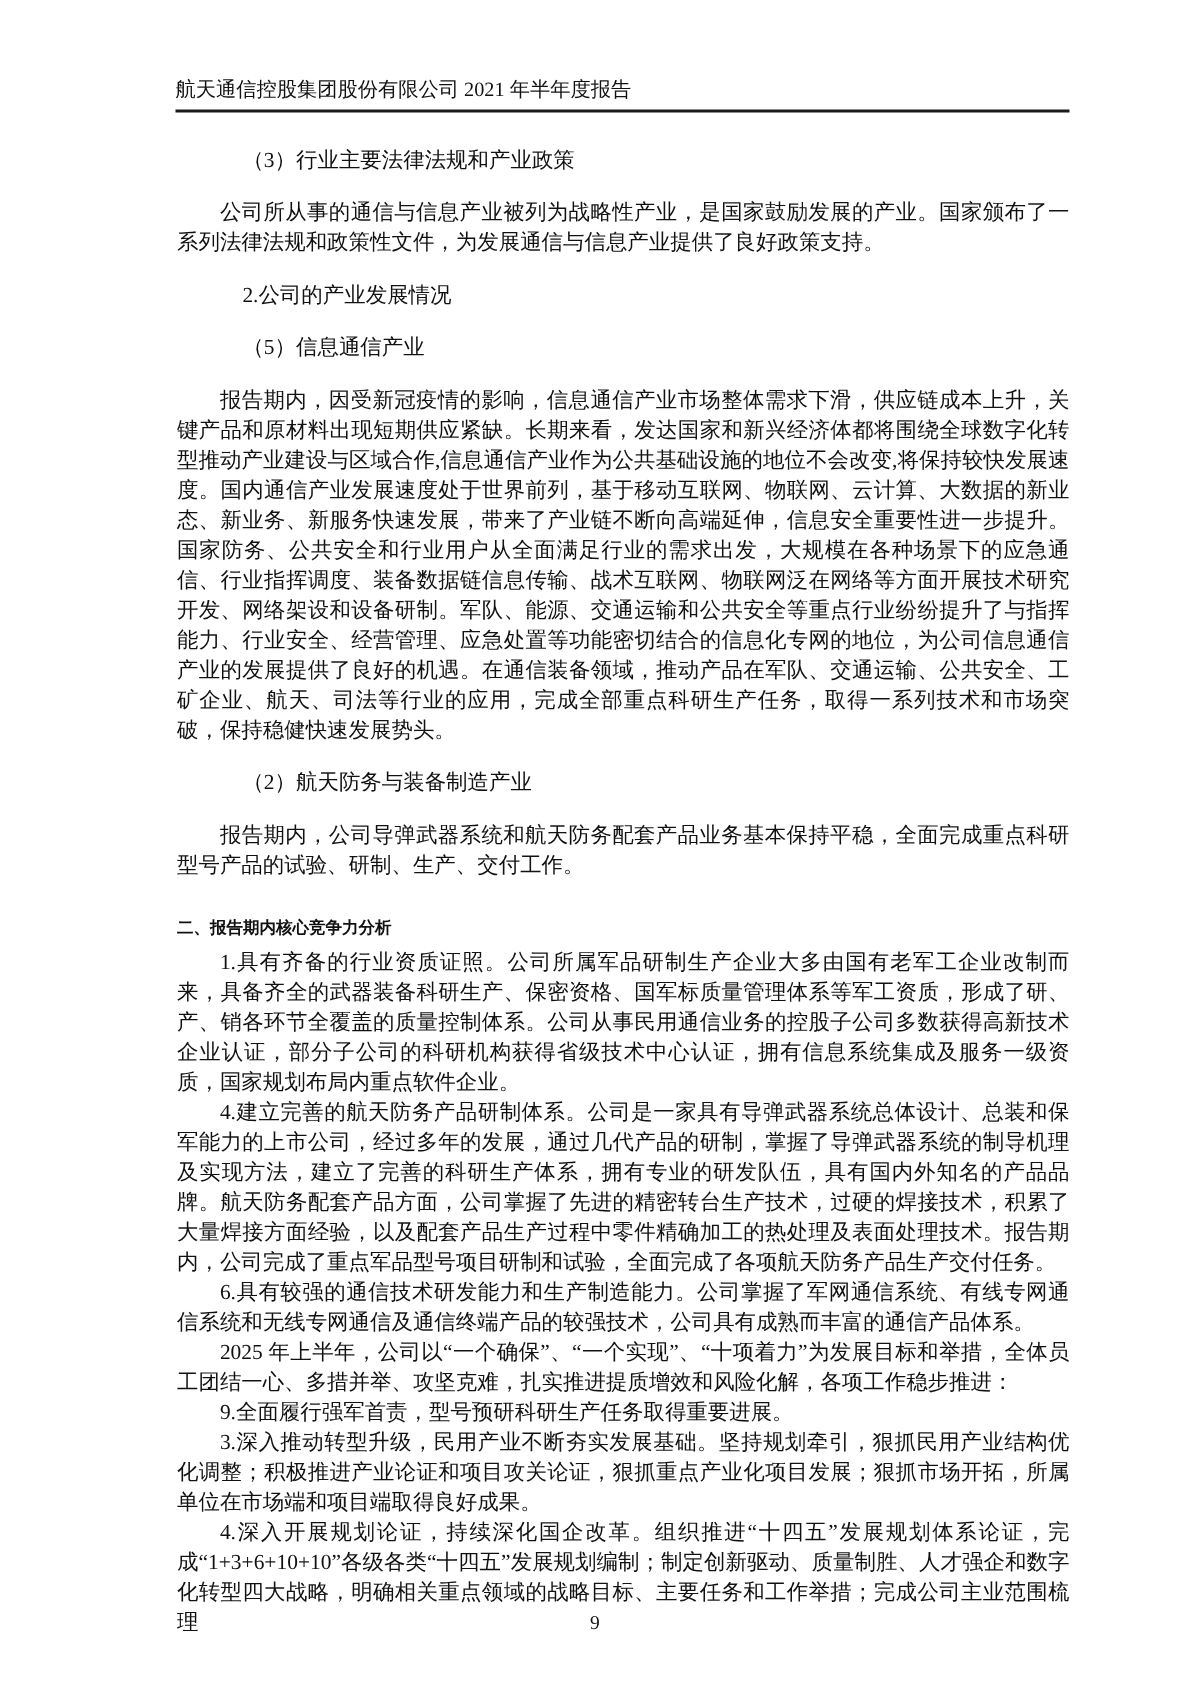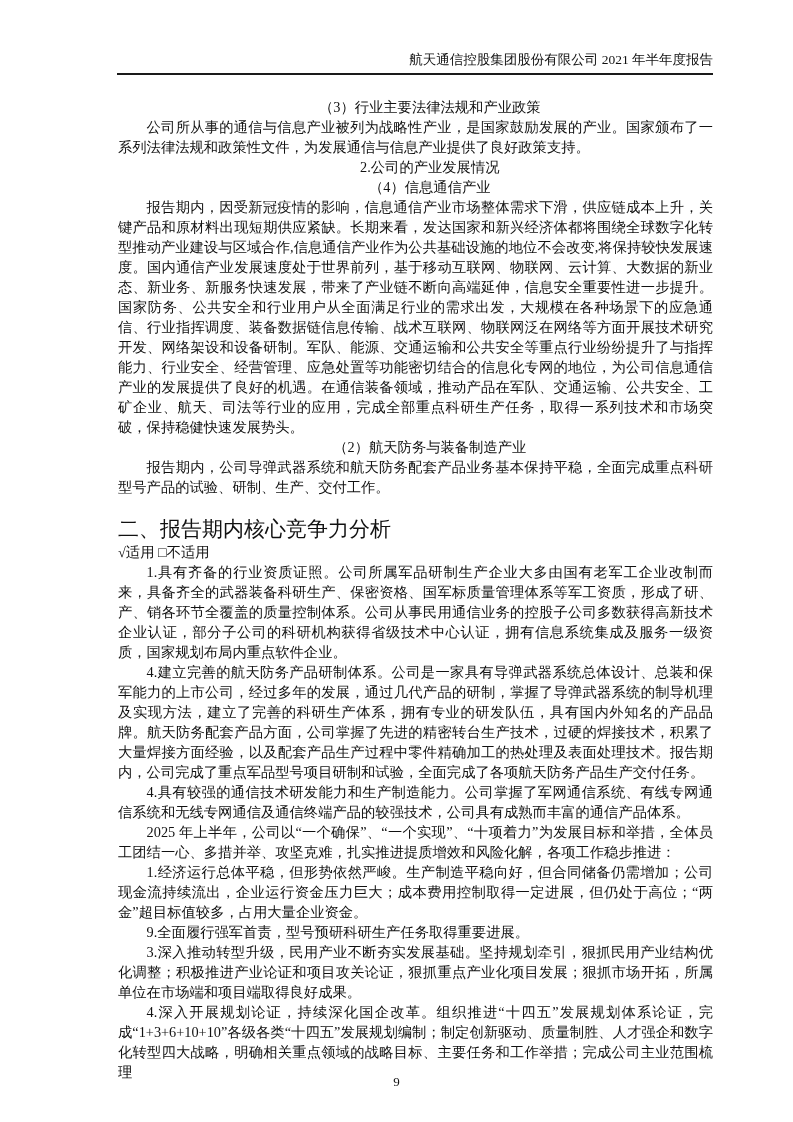--- a/index.html
+++ b/index.html
@@ -14,46 +14,45 @@
     position: relative;
     width: 793px; height: 1122px;
     background: #ffffff;
     overflow: hidden;
   }
   .doc-header {
     padding-top: 52px;
     margin: 0 80px 0 117px;
   }
   .doc-header .header-title {
-    text-align: right;
+    text-align: left;
     font-size: 13.5px;
     line-height: 16px;
     padding-bottom: 5px;
     border-bottom: 2px solid #1a1a1a;
   }
   .content {
     margin: 22px 80px 0 118px;
     font-size: 14.3px;
     line-height: 20px;
   }
   .block-para {
     margin: 0;
     text-indent: 2em;
     text-align: justify;
     text-justify: inter-ideograph;
   }
   .block-sub-heading {
-    margin: 0;
+    margin: 15px;
     text-indent: 2em;
-    text-align: center;
   }
   .block-heading {
     margin: 22px 0 3px 0;
-    font-weight: normal;
-    font-size: 21px;
+    font-weight: bold;
+    font-size: 11px;
   }
   .block-applicability {
     margin: 0;
     text-indent: 0;
   }
   .page-number {
     position: absolute;
     bottom: 32px;
     left: 0; right: 0;
     text-align: center;
@@ -66,31 +65,29 @@
 <div class="page">
 
   <div class="doc-header">
     <div class="header-title">航天通信控股集团股份有限公司 2021 年半年度报告</div>
   </div>
 
   <div class="content" id="content">
       <p class="block-sub-heading">（3）行业主要法律法规和产业政策</p>
       <p class="block-para">公司所从事的通信与信息产业被列为战略性产业，是国家鼓励发展的产业。国家颁布了一系列法律法规和政策性文件，为发展通信与信息产业提供了良好政策支持。</p>
       <p class="block-sub-heading">2.公司的产业发展情况</p>
-      <p class="block-sub-heading">（4）信息通信产业</p>
+      <p class="block-sub-heading">（5）信息通信产业</p>
       <p class="block-para">报告期内，因受新冠疫情的影响，信息通信产业市场整体需求下滑，供应链成本上升，关键产品和原材料出现短期供应紧缺。长期来看，发达国家和新兴经济体都将围绕全球数字化转型推动产业建设与区域合作,信息通信产业作为公共基础设施的地位不会改变,将保持较快发展速度。国内通信产业发展速度处于世界前列，基于移动互联网、物联网、云计算、大数据的新业态、新业务、新服务快速发展，带来了产业链不断向高端延伸，信息安全重要性进一步提升。国家防务、公共安全和行业用户从全面满足行业的需求出发，大规模在各种场景下的应急通信、行业指挥调度、装备数据链信息传输、战术互联网、物联网泛在网络等方面开展技术研究开发、网络架设和设备研制。军队、能源、交通运输和公共安全等重点行业纷纷提升了与指挥能力、行业安全、经营管理、应急处置等功能密切结合的信息化专网的地位，为公司信息通信产业的发展提供了良好的机遇。在通信装备领域，推动产品在军队、交通运输、公共安全、工矿企业、航天、司法等行业的应用，完成全部重点科研生产任务，取得一系列技术和市场突破，保持稳健快速发展势头。</p>
       <p class="block-sub-heading">（2）航天防务与装备制造产业</p>
       <p class="block-para">报告期内，公司导弹武器系统和航天防务配套产品业务基本保持平稳，全面完成重点科研型号产品的试验、研制、生产、交付工作。</p>
       <p class="block-heading">二、报告期内核心竞争力分析</p>
-      <p class="block-applicability">√适用 □不适用</p>
       <p class="block-para">1.具有齐备的行业资质证照。公司所属军品研制生产企业大多由国有老军工企业改制而来，具备齐全的武器装备科研生产、保密资格、国军标质量管理体系等军工资质，形成了研、产、销各环节全覆盖的质量控制体系。公司从事民用通信业务的控股子公司多数获得高新技术企业认证，部分子公司的科研机构获得省级技术中心认证，拥有信息系统集成及服务一级资质，国家规划布局内重点软件企业。</p>
       <p class="block-para">4.建立完善的航天防务产品研制体系。公司是一家具有导弹武器系统总体设计、总装和保军能力的上市公司，经过多年的发展，通过几代产品的研制，掌握了导弹武器系统的制导机理及实现方法，建立了完善的科研生产体系，拥有专业的研发队伍，具有国内外知名的产品品牌。航天防务配套产品方面，公司掌握了先进的精密转台生产技术，过硬的焊接技术，积累了大量焊接方面经验，以及配套产品生产过程中零件精确加工的热处理及表面处理技术。报告期内，公司完成了重点军品型号项目研制和试验，全面完成了各项航天防务产品生产交付任务。</p>
-      <p class="block-para">4.具有较强的通信技术研发能力和生产制造能力。公司掌握了军网通信系统、有线专网通信系统和无线专网通信及通信终端产品的较强技术，公司具有成熟而丰富的通信产品体系。</p>
+      <p class="block-para">6.具有较强的通信技术研发能力和生产制造能力。公司掌握了军网通信系统、有线专网通信系统和无线专网通信及通信终端产品的较强技术，公司具有成熟而丰富的通信产品体系。</p>
       <p class="block-para">2025 年上半年，公司以“一个确保”、“一个实现”、“十项着力”为发展目标和举措，全体员工团结一心、多措并举、攻坚克难，扎实推进提质增效和风险化解，各项工作稳步推进：</p>
-      <p class="block-para">1.经济运行总体平稳，但形势依然严峻。生产制造平稳向好，但合同储备仍需增加；公司现金流持续流出，企业运行资金压力巨大；成本费用控制取得一定进展，但仍处于高位；“两金”超目标值较多，占用大量企业资金。</p>
       <p class="block-para">9.全面履行强军首责，型号预研科研生产任务取得重要进展。</p>
       <p class="block-para">3.深入推动转型升级，民用产业不断夯实发展基础。坚持规划牵引，狠抓民用产业结构优化调整；积极推进产业论证和项目攻关论证，狠抓重点产业化项目发展；狠抓市场开拓，所属单位在市场端和项目端取得良好成果。</p>
       <p class="block-para">4.深入开展规划论证，持续深化国企改革。组织推进“十四五”发展规划体系论证，完成“1+3+6+10+10”各级各类“十四五”发展规划编制；制定创新驱动、质量制胜、人才强企和数字化转型四大战略，明确相关重点领域的战略目标、主要任务和工作举措；完成公司主业范围梳理</p>
     </div>
 
   <div class="page-number">9</div>
 
 </div>
 
 </body></html>

